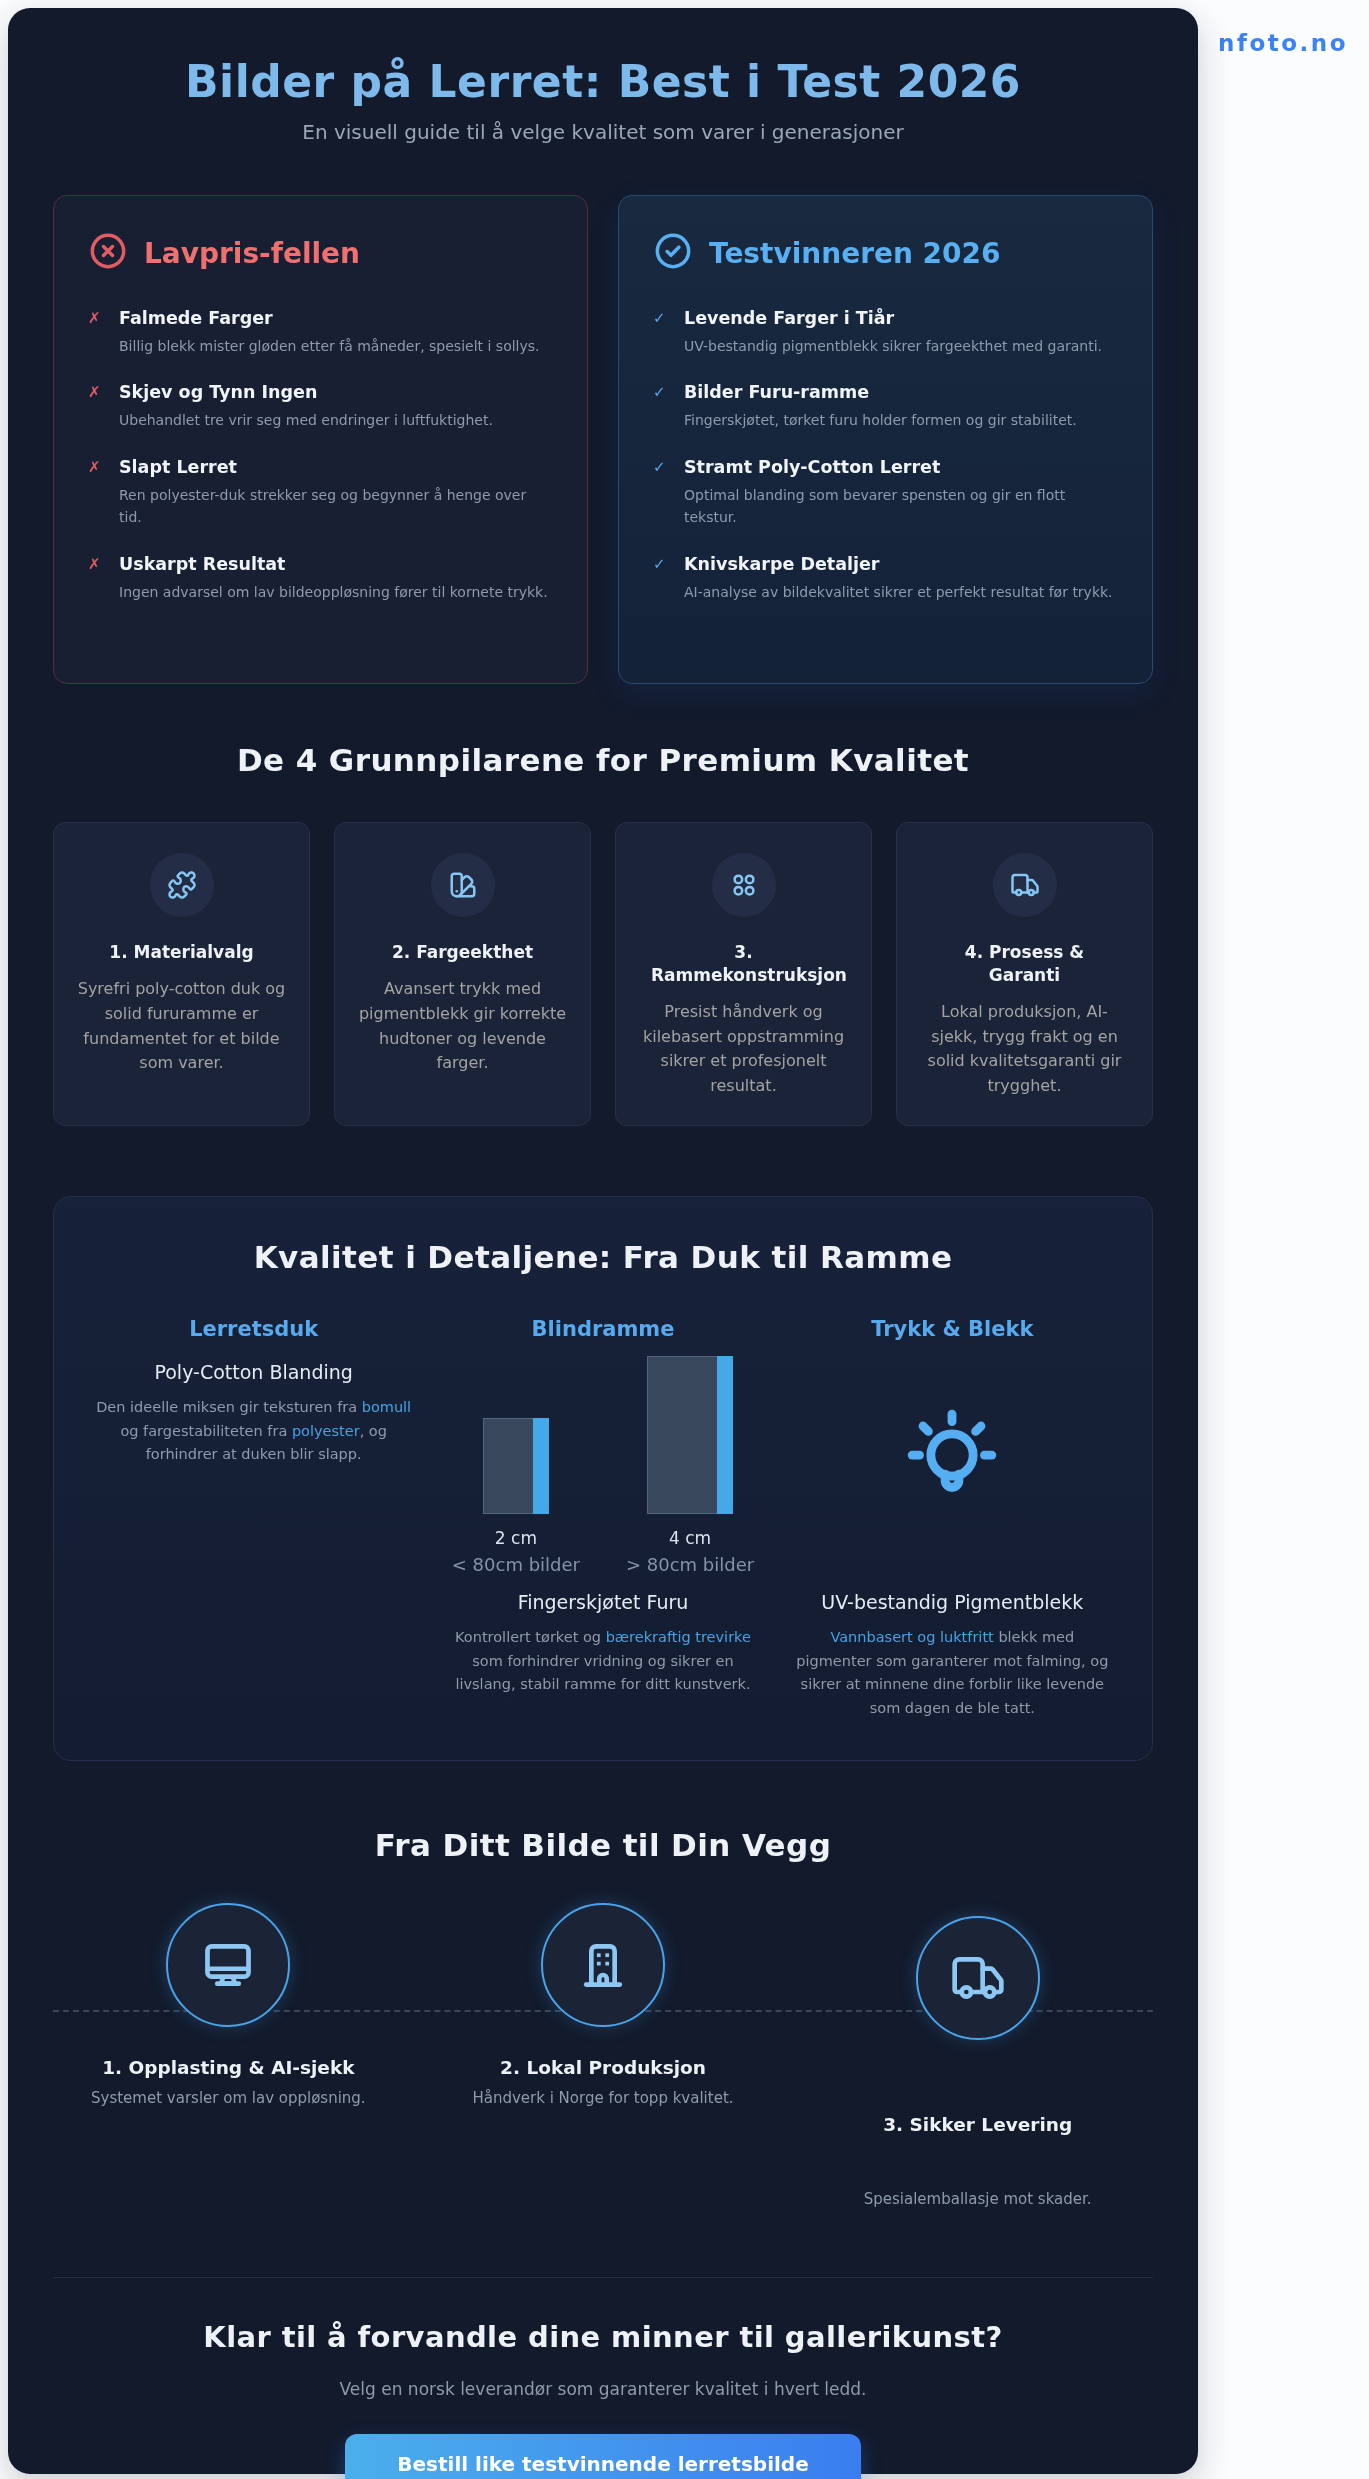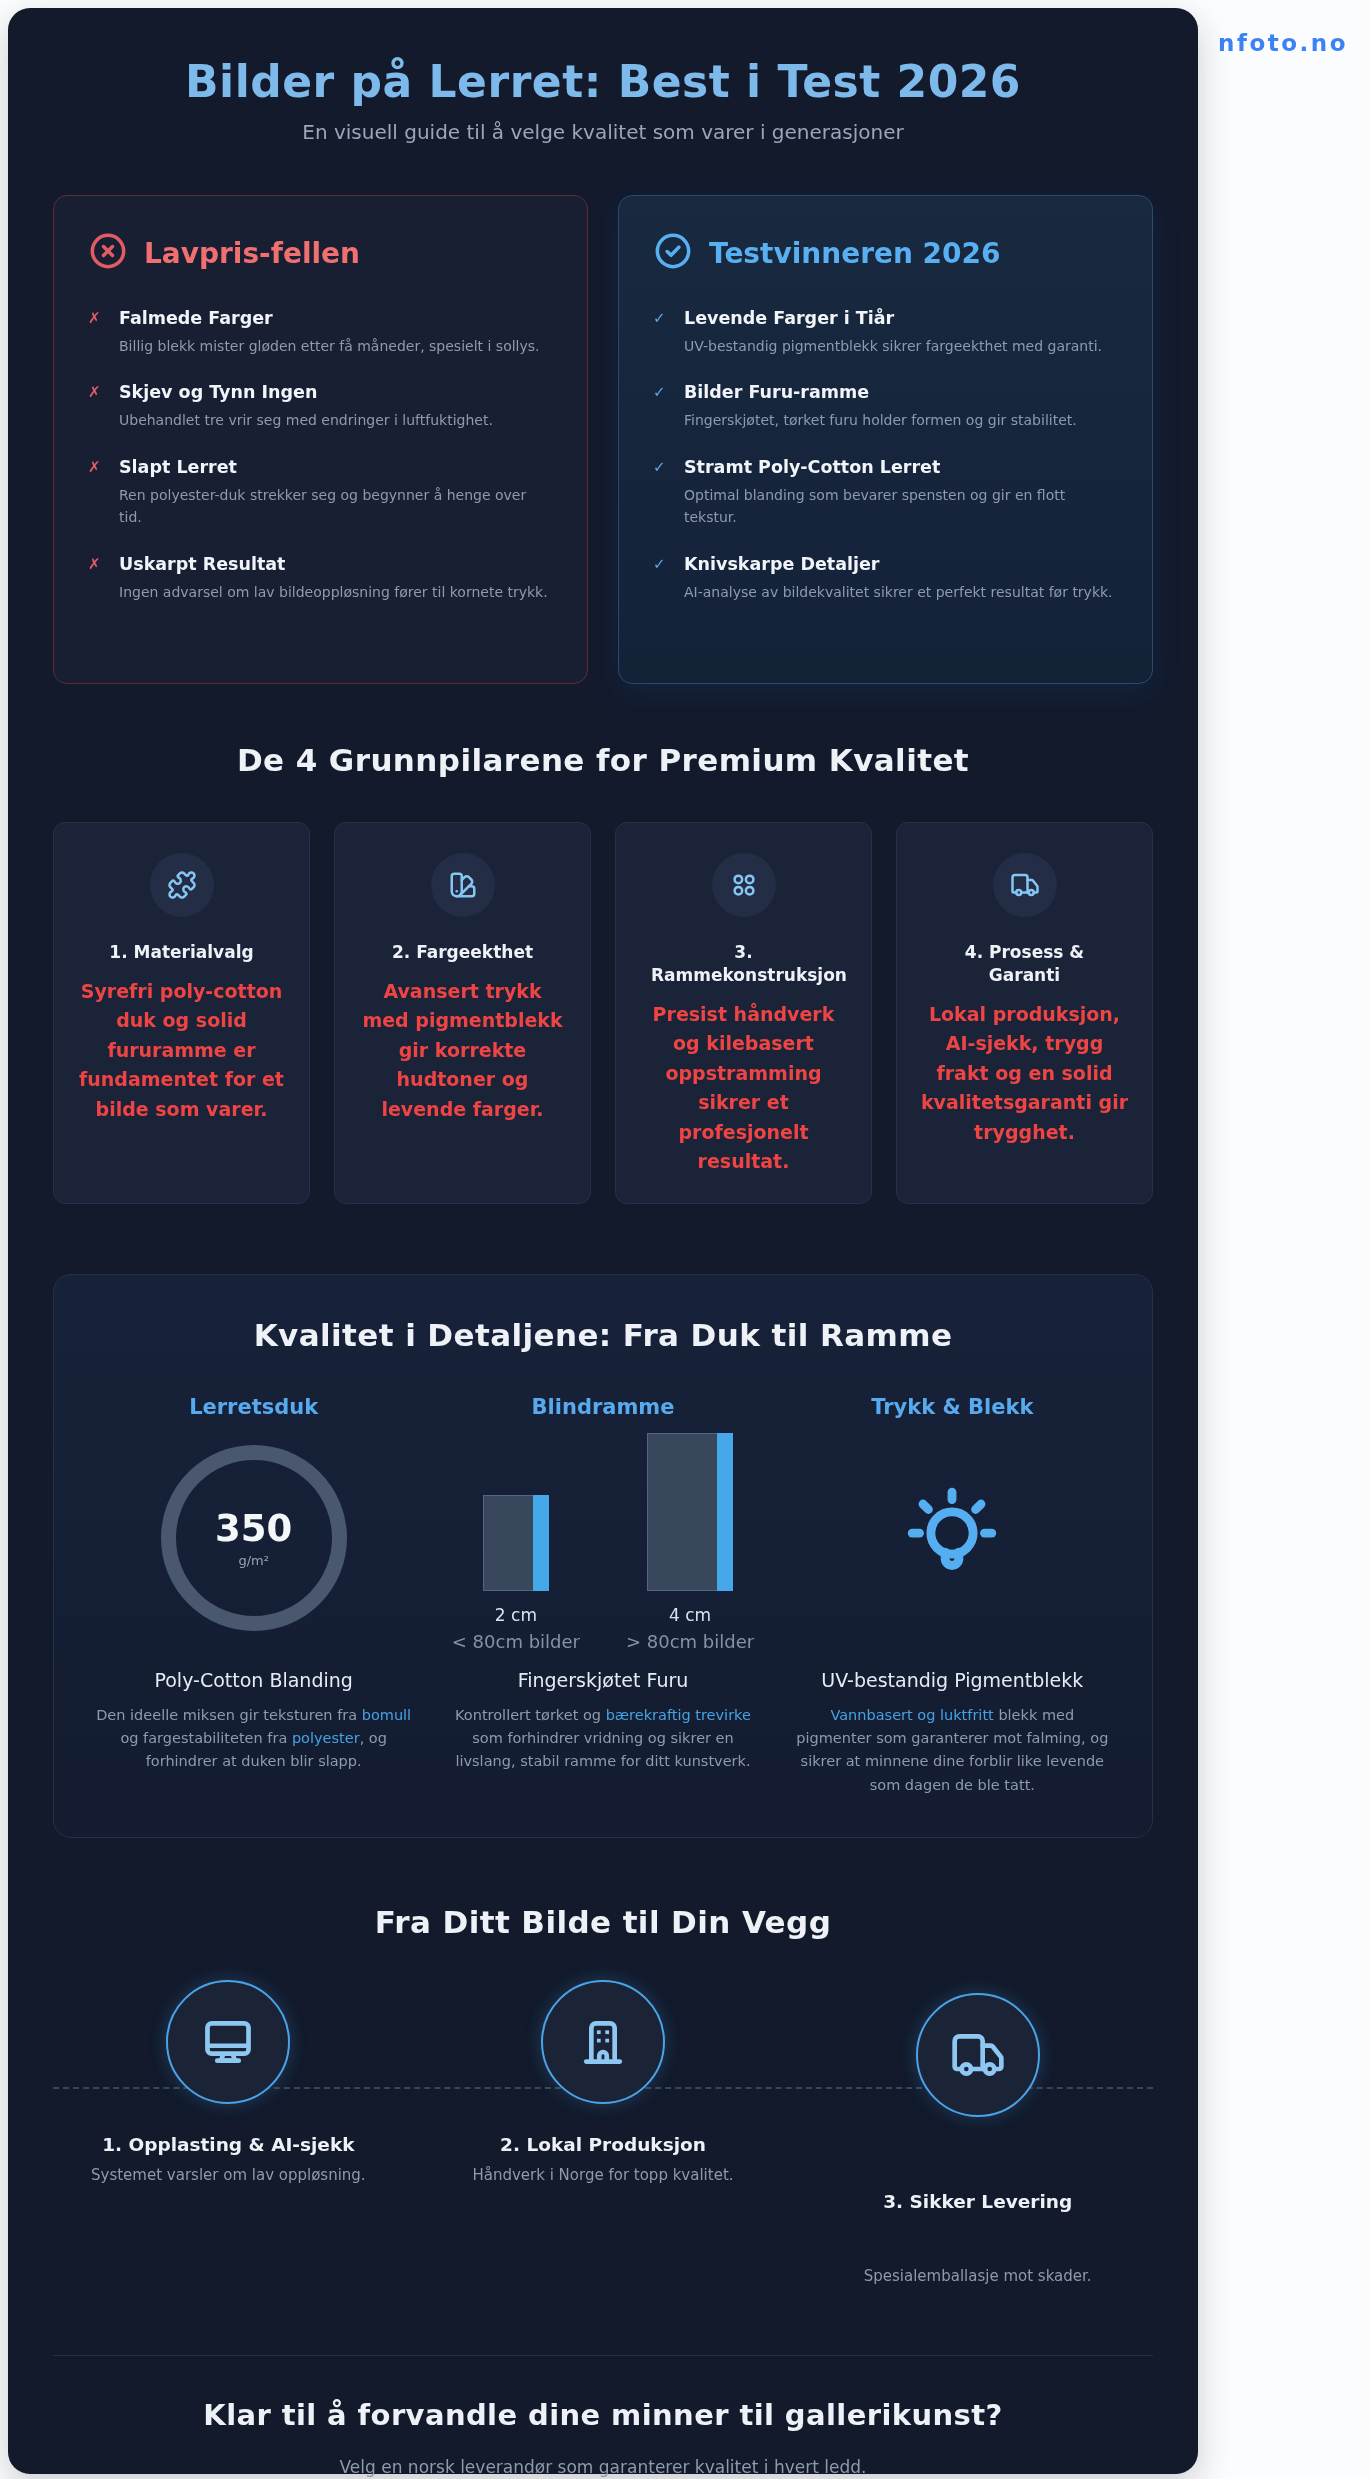--- a/index.html
+++ b/index.html
@@ -34,21 +34,21 @@
   
   .section-heading { text-align:center; font-size:31px; font-weight:bold; color:#eef2f7; letter-spacing:.4px; }
   .pillars-heading { margin-top:58px; }
   .pillar-grid { display:grid; grid-template-columns:repeat(4,1fr); gap:24px; margin-top:44px; }
   .pillar-card { background:#1a2337; border:1px solid #27304a; border-radius:12px;
                  padding:30px 16px 26px; text-align:center; min-height:296px; }
   .pillar-icon-wrap { width:64px; height:64px; border-radius:50%; background:#232e46;
                       margin:0 auto; display:flex; align-items:center; justify-content:center; }
   .pillar-icon-wrap svg { width:30px; height:30px; color:#86c6f3; }
   .pillar-title { font-size:17px; font-weight:bold; color:#eef2f7; margin:24px auto 0; max-width:185px; line-height:1.35; }
-  .pillar-desc { font-size:19px; color:#ef4444; line-height:1.55; margin:13px auto 0; max-width:210px;font-weight:bold; }
+  .pillar-desc { font-size:16px; color:#a3a3a3; line-height:1.55; margin:13px auto 0; max-width:210px; }
   
   .detail-card { margin-top:70px; background:linear-gradient(180deg,#17223a,#131c30);
                  border:1px solid #27304a; border-radius:18px; padding:42px 40px 40px; }
   .detail-cols { display:grid; grid-template-columns:repeat(3,1fr); gap:30px; margin-top:42px; }
   .col-header { text-align:center; font-size:21px; font-weight:bold; color:#58aaee; }
   .col-visual { height:222px; display:flex; align-items:center; justify-content:center; margin-top:8px; }
   .donut { width:186px; height:186px; border-radius:50%; border:15px solid #49586f;
            display:flex; flex-direction:column; align-items:center; justify-content:center; }
   .donut-value { font-size:37px; font-weight:bold; color:#f4f7fa; }
   .donut-unit { font-size:13px; color:#97a3b4; margin-top:3px; }
@@ -233,26 +233,20 @@
         <div class="pillar-title">4. Prosess &amp; Garanti</div>
         <div class="pillar-desc">Lokal produksjon, AI-sjekk, trygg frakt og en solid kvalitetsgaranti gir trygghet.</div>
       </div>
     </div>
 
     <div class="detail-card">
       <h2 class="section-heading">Kvalitet i Detaljene: Fra Duk til Ramme</h2>
       <div class="detail-cols">
         <div>
           <div class="col-header">Lerretsduk</div>
-          <div class="col-visual">
-            <div class="donut">
-              <div class="donut-value">350</div>
-              <div class="donut-unit">g/m²</div>
-            </div>
-          </div>
           <div class="col-subheading">Poly-Cotton Blanding</div>
           <p class="col-desc"><span>Den ideelle miksen gir teksturen fra </span><span class="hl">bomull</span><span> og fargestabiliteten fra </span><span class="hl">polyester</span><span>, og forhindrer at duken blir slapp.</span></p>
         </div>
 
         <div>
           <div class="col-header">Blindramme</div>
           <div class="col-visual">
             <div class="bars">
               <div class="bar-group">
                 <div class="bar bar-small">

